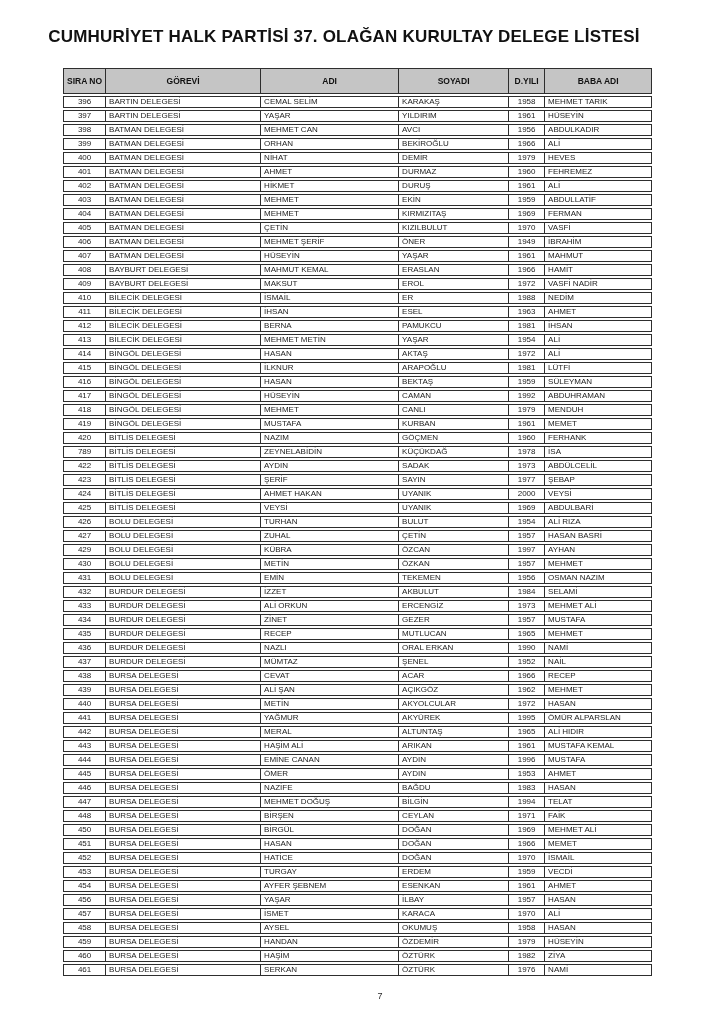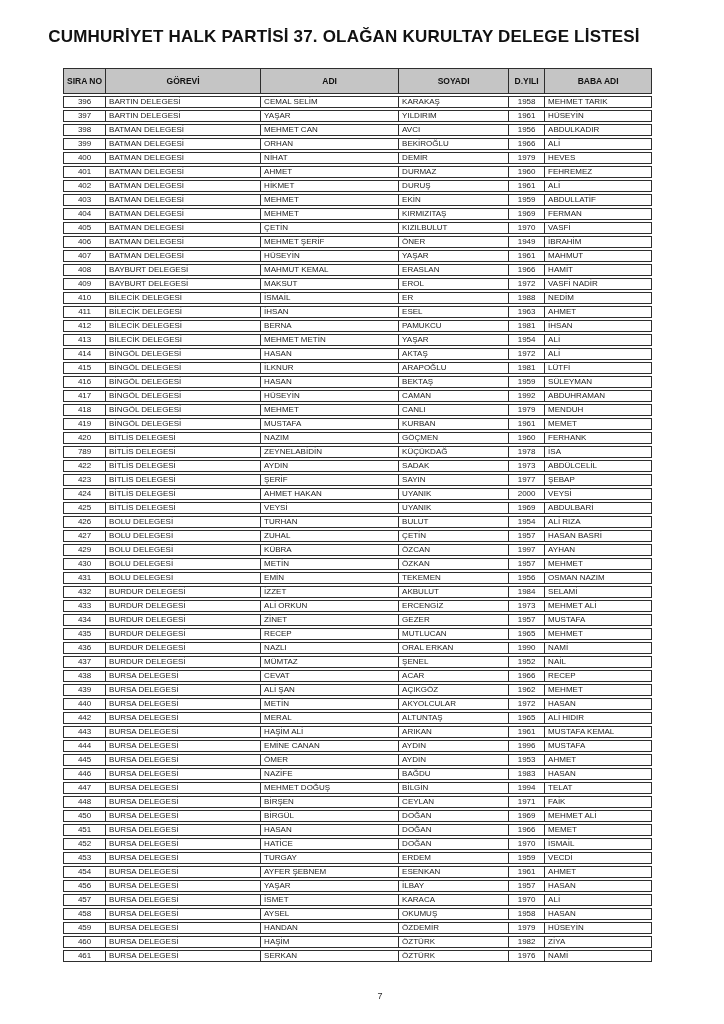--- a/index.html
+++ b/index.html
@@ -411,20 +411,28 @@
         </tr>
         <tr>
           <td class="center">440</td>
           <td>BURSA DELEGESİ</td>
           <td>METİN</td>
           <td>AKYOLCULAR</td>
           <td class="center">1972</td>
           <td>HASAN</td>
         </tr>
         <tr>
+          <td class="center">441</td>
+          <td>BURSA DELEGESİ</td>
+          <td>YAĞMUR</td>
+          <td>AKYÜREK</td>
+          <td class="center">1995</td>
+          <td>ÖMÜR ALPARSLAN</td>
+        </tr>
+        <tr>
           <td class="center">442</td>
           <td>BURSA DELEGESİ</td>
           <td>MERAL</td>
           <td>ALTUNTAŞ</td>
           <td class="center">1965</td>
           <td>ALİ HIDIR</td>
         </tr>
         <tr>
           <td class="center">443</td>
           <td>BURSA DELEGESİ</td>

